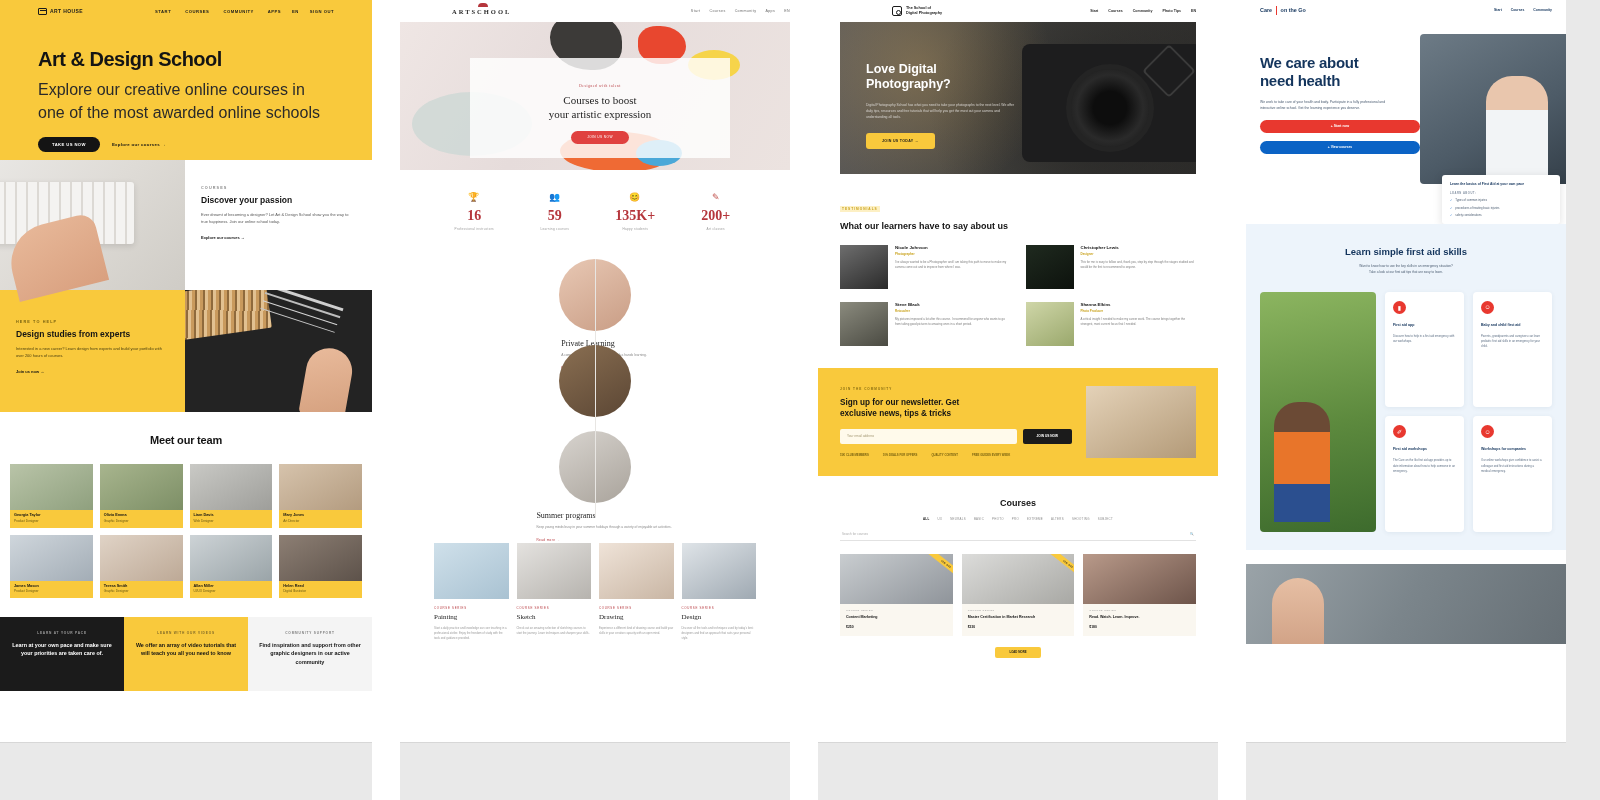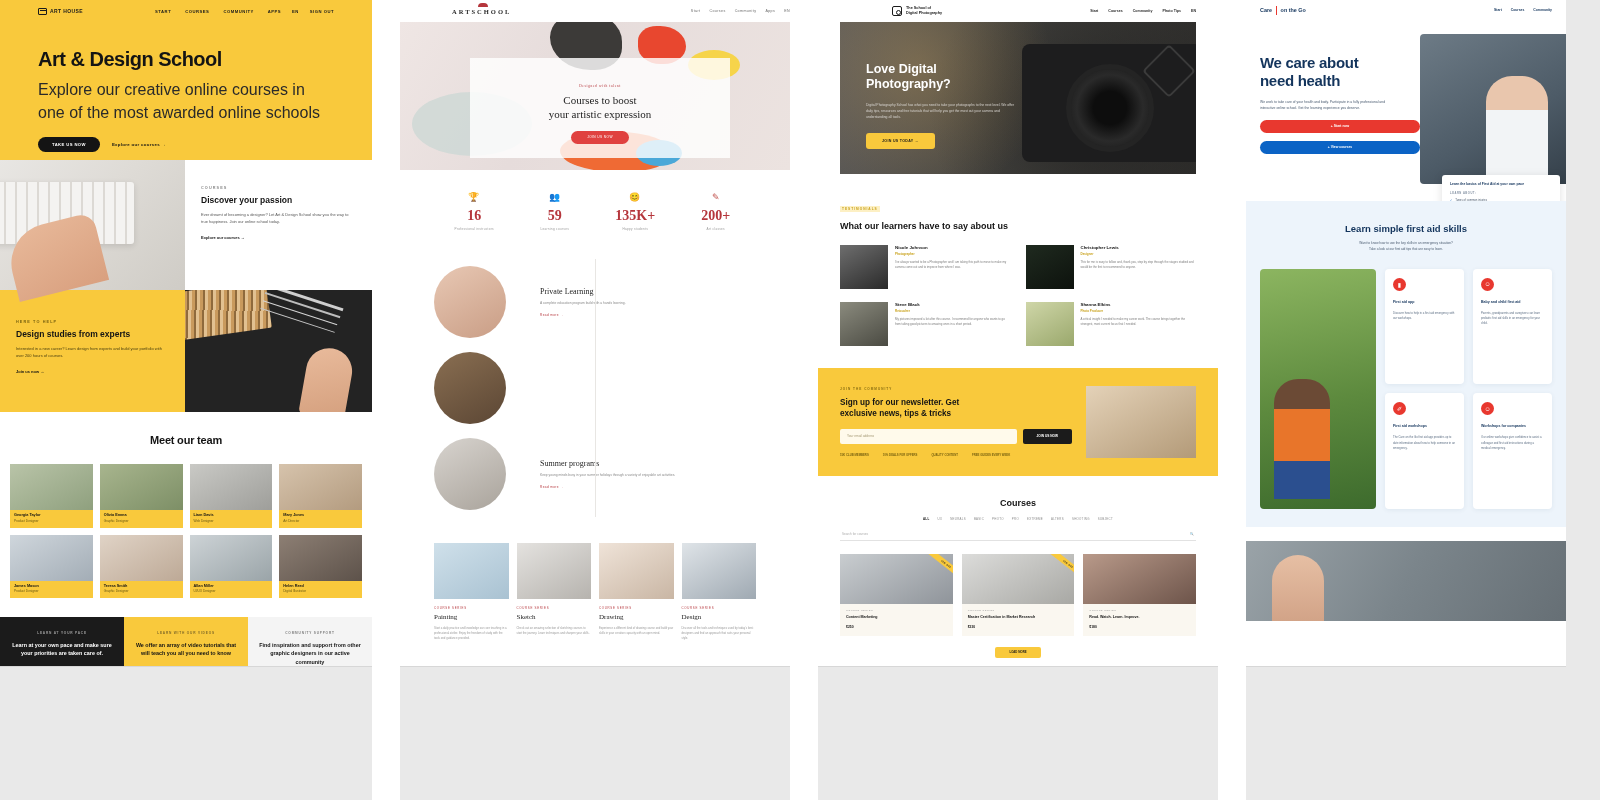--- a/index.html
+++ b/index.html
@@ -1,20 +1,20 @@
 <!DOCTYPE html>
 <html><head>
 <meta charset="utf-8">
 <title>Website Template Gallery</title>
 <style>
   * { margin:0; padding:0; box-sizing:border-box; }
   html,body { width:1600px; height:800px; overflow:hidden; background:#ffffff;
               font-family:"Liberation Sans", sans-serif; }
   .gallery { display:flex; width:1600px; height:800px; background:#e9e9e9; gap:0; }
-  .panel { position:relative; background:#fff; overflow:hidden; height:667px; }
+  .panel { position:relative; background:#fff; overflow:hidden; height:743px; }
   .p1 { width:372px; margin-left:0; }
   .gap { width:28px; background:#fff; }
   .p2 { width:390px; }
   .p3 { width:400px; }
   .p4 { width:320px; }
   .panel-inner { position:absolute; inset:0; overflow:hidden; }
   .sep { position:absolute; bottom:0; left:0; right:0; height:1px; background:#d7d7d7; }
   .p1 .hero { background:#f9c93c; height:160px; padding:0 38px; position:relative; }
   .p1 .nav { display:flex; align-items:center; height:22px; font-size:4.2px;
              letter-spacing:.5px; font-weight:700; color:#1b1b1b; text-transform:uppercase; }
@@ -87,21 +87,21 @@
   .p2 .hero-btn{display:block;margin:10px auto 0;width:58px;height:13px;background:#e0413f;border-radius:7px;
      color:#fff;font-size:3.2px;text-align:center;line-height:13px;letter-spacing:.4px;}
 
   .p2 .stats{display:grid;grid-template-columns:repeat(4,1fr);margin-top:22px;padding:0 34px;text-align:center;}
   .p2 .st-ic{font-size:9px;color:#c0504b;}
   .p2 .st-v{font-family:"Liberation Serif",serif;font-size:14px;color:#b5363c;font-weight:700;margin-top:6px;}
   .p2 .st-l{font-size:3.1px;color:#9b9b9b;margin-top:3px;letter-spacing:.3px;}
 
   .p2 .feature{margin-top:28px;padding:0 34px;position:relative;}
   .p2 .fline{position:absolute;left:50%;top:0;bottom:0;width:1px;background:#e8e6e3;}
-  .p2 .frow{display:flex;align-items:center;gap:16px;height:86px;}
+  .p2 .frow{display:flex;align-items:center;gap:8px;height:86px;flex-direction:column;}
   .p2 .fcirc{width:72px;height:72px;border-radius:50%;background:#d8cec6;flex:none;background-size:cover;}
   .p2 .ftxt{flex:1;padding-left:18px;}
   .p2 .ftxt.right{padding-left:0;padding-right:18px;text-align:right;}
   .p2 .ftitle{font-family:"Liberation Serif",serif;font-size:8px;color:#1f1f1f;}
   .p2 .fdesc{font-size:3.3px;color:#8a8a8a;line-height:1.7;margin-top:5px;}
   .p2 .fmore{font-size:3.1px;color:#b5363c;margin-top:7px;letter-spacing:.4px;}
 
   .p2 .courses{display:grid;grid-template-columns:repeat(4,1fr);gap:8px;padding:0 34px;margin-top:26px;}
   .p2 .cc .ph{height:56px;background:#d9d6d2;background-size:cover;}
   .p2 .cc .eb{font-size:2.9px;color:#b5363c;letter-spacing:.7px;margin-top:7px;text-transform:uppercase;}
@@ -192,21 +192,21 @@
      border-radius:4px 0 0 4px;position:relative;overflow:hidden;}
   .p4 .nurse:after{content:"";position:absolute;right:18px;bottom:0;width:62px;height:108px;
      background:linear-gradient(180deg,#e9c6ad 0 34px,#f2f4f6 34px);border-radius:26px 26px 0 0;}
   .p4 .infocard{position:absolute;left:22px;bottom:-40px;width:118px;background:#fff;border-radius:3px;
      box-shadow:0 2px 10px rgba(0,0,0,.13);padding:7px 8px;}
   .p4 .ic-h{font-size:3.4px;font-weight:700;color:#13345c;}
   .p4 .ic-eb{font-size:2.7px;font-weight:700;color:#8794a5;margin-top:6px;letter-spacing:.5px;text-transform:uppercase;}
   .p4 .ic-li{font-size:2.8px;color:#4a5b70;margin-top:3.5px;display:flex;gap:3px;}
   .p4 .ic-dot{color:#0b63c5;}
 
-  .p4 .skills{background:#edf4fb;margin-top:17px;padding:22px 14px 18px;text-align:center;position:relative;}
+  .p4 .skills{background:#edf4fb;margin-top:40px;padding:22px 14px 18px;text-align:center;position:relative;}
   .p4 .sk-h{font-size:9.5px;font-weight:800;color:#13345c;}
   .p4 .sk-p{font-size:3.2px;color:#4a5b70;line-height:1.85;margin-top:7px;}
   .p4 .sk-row{display:flex;gap:9px;margin-top:16px;text-align:left;}
   .p4 .sk-img{width:116px;height:240px;border-radius:4px;background:linear-gradient(170deg,#8cb560,#5d8a3e 55%,#3d6b2d);
      flex:none;position:relative;overflow:hidden;}
   .p4 .sk-img:after{content:"";position:absolute;left:14px;bottom:10px;width:56px;height:120px;
      background:linear-gradient(180deg,#6b4a35 0 30px,#e8752a 30px 82px,#2b4f8f 82px);border-radius:24px 24px 0 0;}
   .p4 .sk-cards{flex:1;display:grid;grid-template-columns:1fr 1fr;gap:9px;}
   .p4 .sc{background:#fff;border-radius:4px;padding:9px 8px;box-shadow:0 1px 5px rgba(19,52,92,.07);}
   .p4 .sc-ic{width:13px;height:13px;border-radius:50%;background:#e8382f;color:#fff;font-size:6px;

